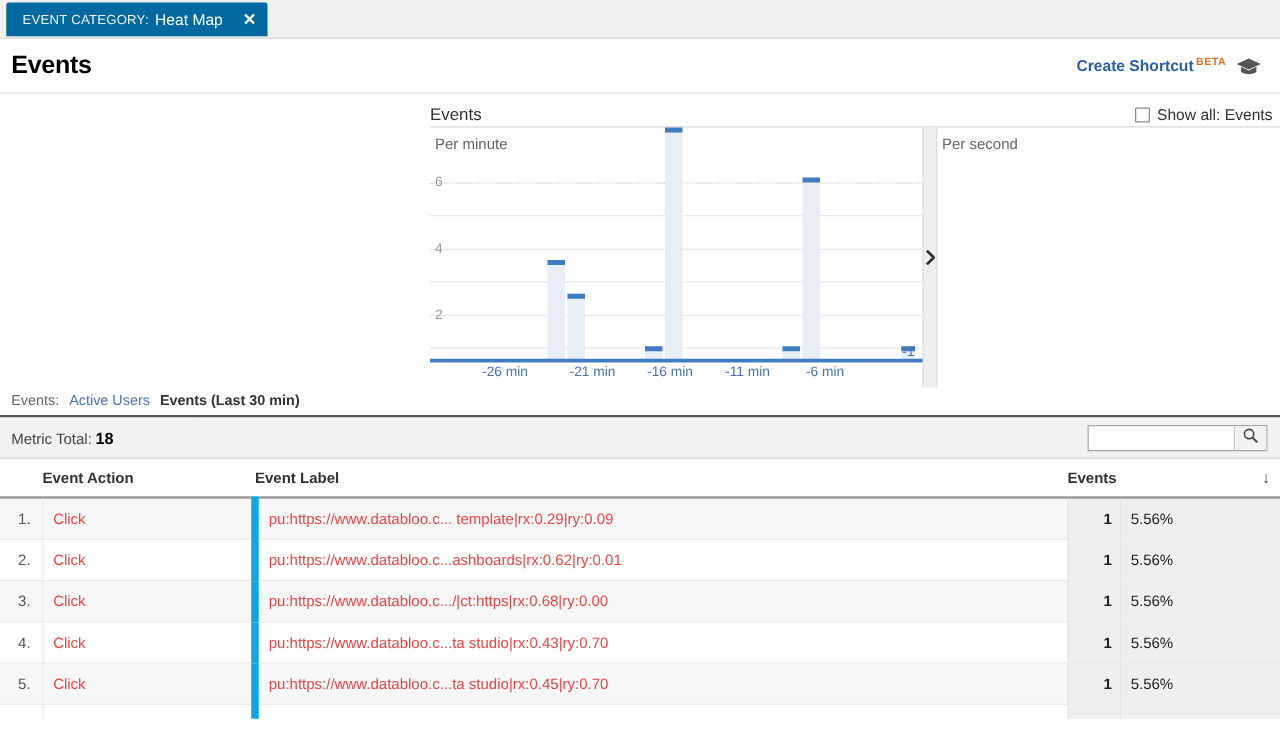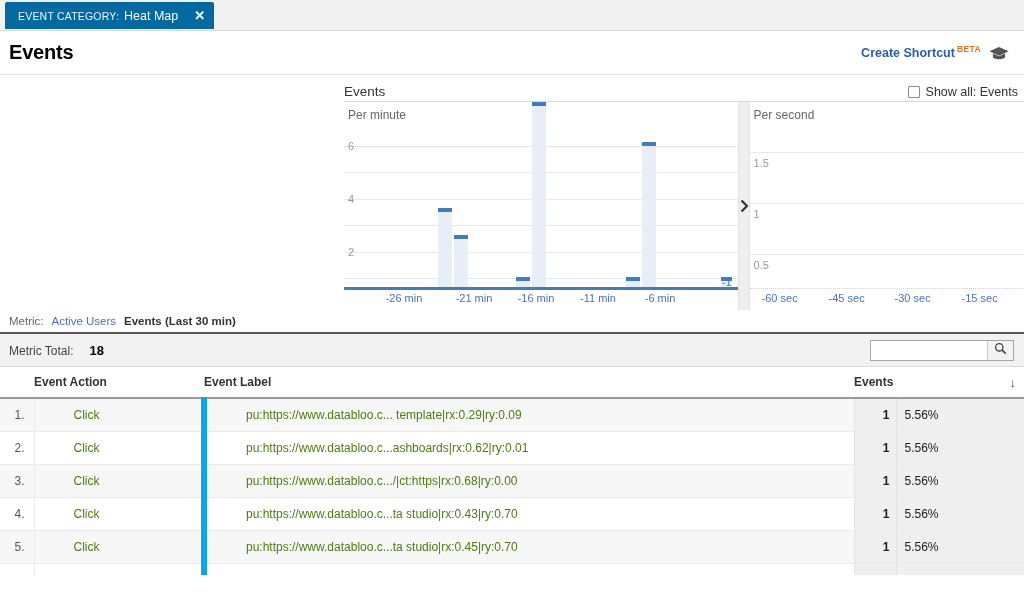--- a/index.html
+++ b/index.html
@@ -238,21 +238,21 @@
   .metric-bar {
     height: 33px;
     background: #f2f2f2;
     border-bottom: 1px solid #dcdcdc;
     display: flex;
     align-items: center;
     padding: 0 10px 0 9px;
     position: relative;
   }
   .metric-total { font-size: 12px; color: #444; }
-  .metric-total b { color: #000; font-size: 13px; margin-left: 16px; }
+  .metric-total b { color: #000; font-size: 13px; margin-left: 3px; }
   .search-box {
     margin-left: auto;
     display: flex;
     align-items: stretch;
     height: 21px;
     border: 1px solid #a6a6a6;
     background: #fff;
     width: 144px;
   }
   .search-input {
@@ -327,24 +327,23 @@
   .data-table tbody tr:nth-child(even) td { background: #ffffff; }
 
   td.td-idx {
     text-align: right;
     padding-right: 9px;
     color: #555;
     font-size: 12px;
     border-right: 1px solid #eaeaea;
   }
   td.td-act a, td.td-lbl a {
-    color: #4d7c0f;
+    color: #ef4444;
     text-decoration: none;
     cursor: pointer;
-    margin-left: 31px;
   }
   td.td-act { padding-left: 8px; }
   td.td-lbl {
     padding-left: 8px;
     border-left: 6px solid #0ea5e9;
     white-space: nowrap;
     overflow: hidden;
     text-overflow: ellipsis;
   }
   td.td-num {
@@ -449,42 +448,27 @@
     </div>
 
     <div class="chart-divider">
       <svg width="8" height="12" viewBox="0 0 8 12" xmlns="http://www.w3.org/2000/svg">
         <path d="M1.5 0.5 L7 6 L1.5 11.5" fill="none" stroke="#333" stroke-width="2.2"></path>
       </svg>
     </div>
 
     <div class="chart-panel chart-right">
       <div class="chart-sublabel">Per second</div>
-      <div class="plot">
-        <div class="gridline" style="top:22px;"></div>
-        <div class="gridline" style="top:73px;"></div>
-        <div class="gridline" style="top:124px;"></div>
-        <div class="axis-bottom"></div>
-
-        <div class="ylabel" style="top:33px;">1.5</div>
-        <div class="ylabel" style="top:84px;">1</div>
-        <div class="ylabel" style="top:135px;">0.5</div>
-
-        <div class="xlabel" style="left:30px;">-60 sec</div>
-        <div class="xlabel" style="left:97px;">-45 sec</div>
-        <div class="xlabel" style="left:163px;">-30 sec</div>
-        <div class="xlabel" style="left:230px;">-15 sec</div>
-      </div>
     </div>
 
   </div>
 </div>
 
 <div class="viewing-row">
-  <span class="viewing-label">Metric:</span>
+  <span class="viewing-label">Events:</span>
   <span class="viewing-tab">Active Users</span>
   <span class="viewing-tab active">
     <span>Events (Last 30 min)</span>
   </span>
 </div>
 <div style="position:relative;height:2px;background:#555;">
   <div class="caret" style="left:150px;"></div>
 </div>
 
 <div class="metric-bar">

